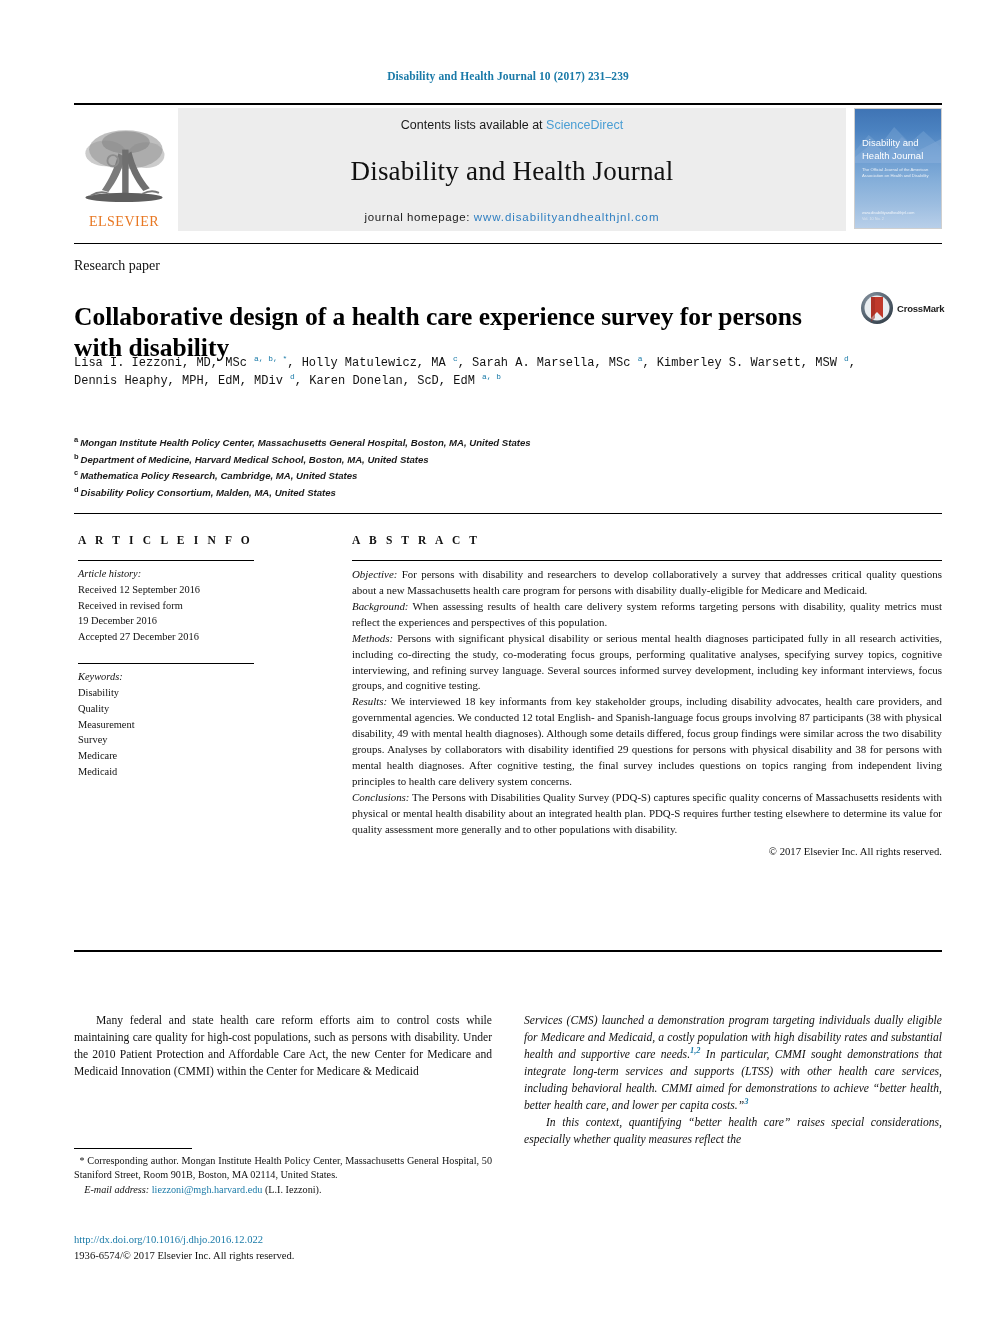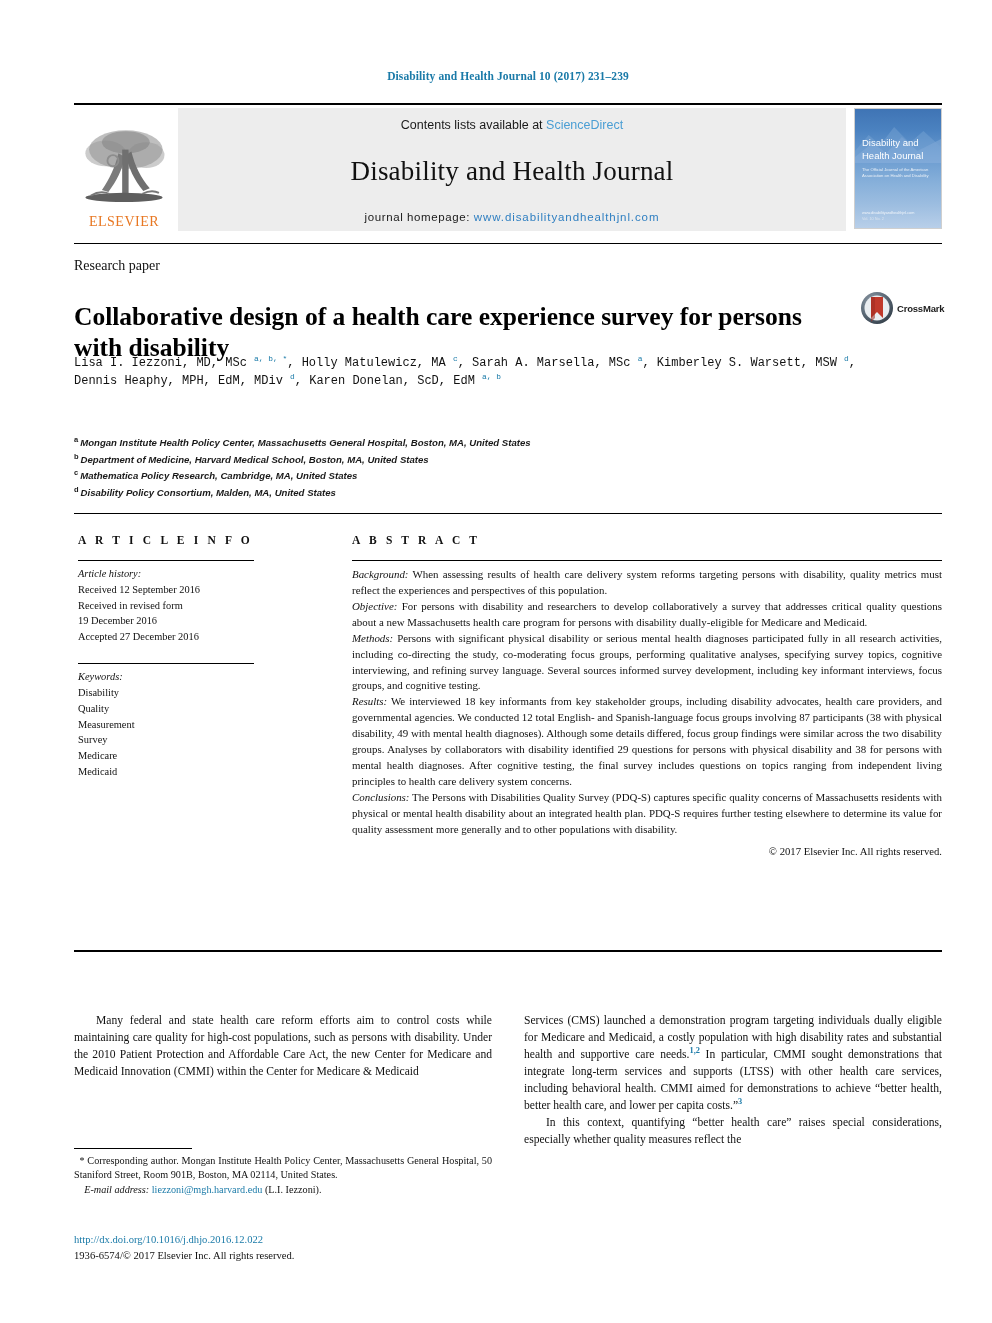--- a/index.html
+++ b/index.html
@@ -336,21 +336,21 @@
   .body-col {
     position: absolute;
     top: 1012px;
     width: 418px;
     font-size: 11.6px;
     line-height: 1.47;
     text-align: justify;
     color: #111;
   }
   #col-left  { left: 62px; }
-  #col-right { left: 512px; }
+  #col-right { left: 512px; font-style: italic; }
   .body-col p { margin: 0; text-indent: 22px; }
   .body-col p.noindent { text-indent: 0; }
   .ref { color: #1a7aa8; font-size: 0.72em; vertical-align: super; line-height: 0; font-weight: bold; }
 
   
   .footnote {
     position: absolute;
     left: 62px;
     top: 1148px;
     width: 418px;
@@ -493,22 +493,22 @@
       <div>Measurement</div>
       <div>Survey</div>
       <div>Medicare</div>
       <div>Medicaid</div>
     </div>
   </div>
 
   <div class="abs-col">
     <div class="abs-rule"></div>
     <div class="abs-body">
+      <p><span class="lead">Objective:</span><span> For persons with disability and researchers to develop collaboratively a survey that addresses critical quality questions about a new Massachusetts health care program for persons with disability dually-eligible for Medicare and Medicaid.</span></p>
       <p><span class="lead">Background:</span><span> When assessing results of health care delivery system reforms targeting persons with disability, quality metrics must reflect the experiences and perspectives of this population.</span></p>
-      <p><span class="lead">Objective:</span><span> For persons with disability and researchers to develop collaboratively a survey that addresses critical quality questions about a new Massachusetts health care program for persons with disability dually-eligible for Medicare and Medicaid.</span></p>
       <p><span class="lead">Methods:</span><span> Persons with significant physical disability or serious mental health diagnoses participated fully in all research activities, including co-directing the study, co-moderating focus groups, performing qualitative analyses, specifying survey topics, cognitive interviewing, and refining survey language. Several sources informed survey development, including key informant interviews, focus groups, and cognitive testing.</span></p>
       <p><span class="lead">Results:</span><span> We interviewed 18 key informants from key stakeholder groups, including disability advocates, health care providers, and governmental agencies. We conducted 12 total English- and Spanish-language focus groups involving 87 participants (38 with physical disability, 49 with mental health diagnoses). Although some details differed, focus group findings were similar across the two disability groups. Analyses by collaborators with disability identified 29 questions for persons with physical disability and 38 for persons with mental health diagnoses. After cognitive testing, the final survey includes questions on topics ranging from independent living principles to health care delivery system concerns.</span></p>
       <p><span class="lead">Conclusions:</span><span> The Persons with Disabilities Quality Survey (PDQ-S) captures specific quality concerns of Massachusetts residents with physical or mental health disability about an integrated health plan. PDQ-S requires further testing elsewhere to determine its value for quality assessment more generally and to other populations with disability.</span></p>
       <div class="copyright">© 2017 Elsevier Inc. All rights reserved.</div>
     </div>
   </div>
 
   <div class="rule-abs-bottom"></div>
 
   <div class="body-col" id="col-left">

